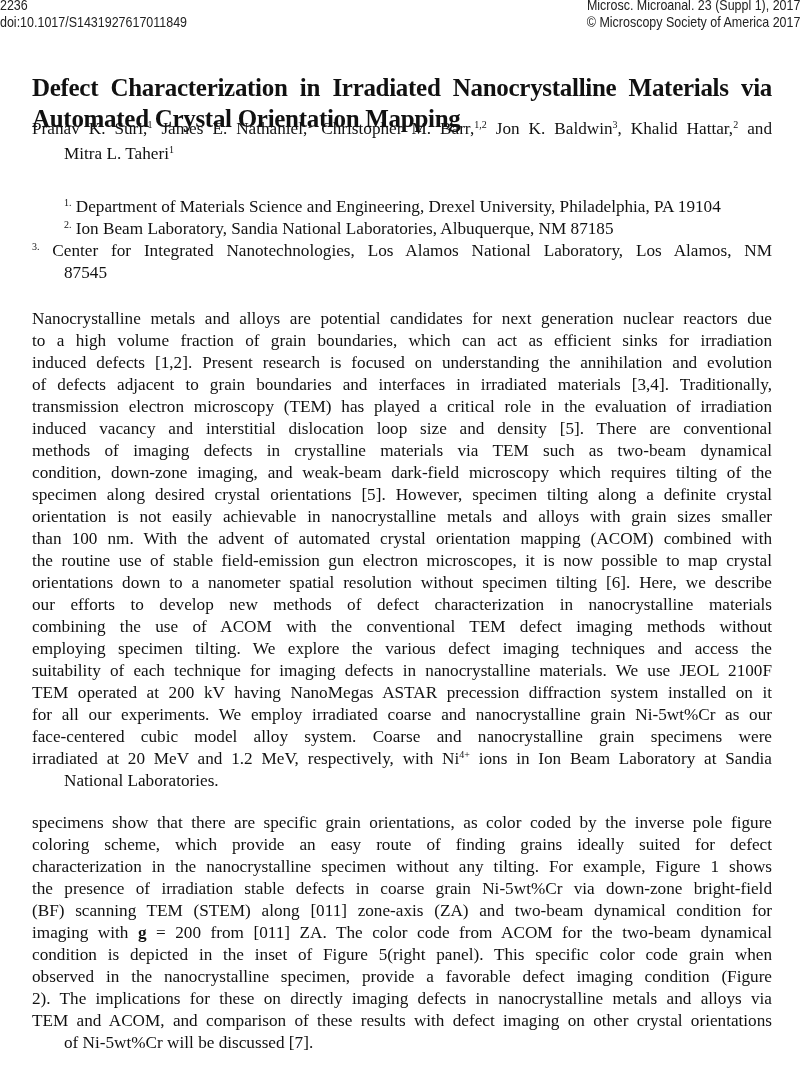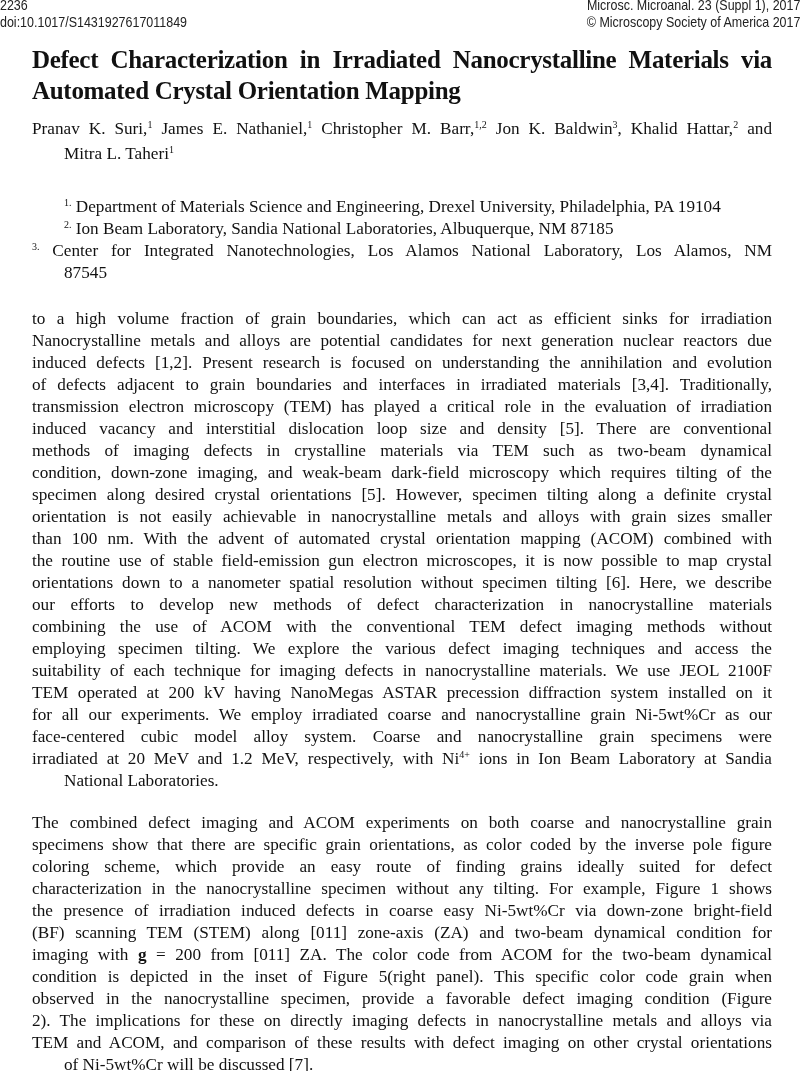--- a/index.html
+++ b/index.html
@@ -1,21 +1,21 @@
 <!DOCTYPE html>
 <html><head>
 <meta charset="utf-8">
 <style>
   html, body { margin: 0; padding: 0; background: #ffffff; }
   body { width: 800px; height: 1071px; overflow: hidden; position: relative; color: #111; }
   .hdr { position: absolute; font-family: "Liberation Sans", sans-serif; font-size: 14.5px; line-height: 17px; color: #222; transform: scaleX(0.86); }
   .hdr-left { left: 0; top: -3px; transform-origin: left top; }
   .hdr-right { right: 0; top: -3px; text-align: right; transform-origin: right top; }
   .serif { font-family: "Liberation Serif", serif; }
-  .title { position: absolute; left: 32px; width: 740px; top: 44px; font-size: 25px; line-height: 31px; font-weight: bold; text-align: justify; text-align-last: left; letter-spacing: -0.3px; }
+  .title { position: absolute; left: 32px; width: 740px; top: 72px; font-size: 25px; line-height: 31px; font-weight: bold; text-align: justify; text-align-last: left; letter-spacing: -0.3px; }
   .title .line { display: block; text-align: justify; text-align-last: justify; }
   .title .line.last { text-align-last: left; }
   .block { position: absolute; left: 32px; width: 740px; font-size: 17.2px; line-height: 22px; }
   .line { display: block; text-align: justify; text-align-last: justify; white-space: nowrap; }
   .line.nj { text-align-last: left; margin-left: 32px; }
   sup { font-size: 10px; line-height: 0; vertical-align: 6px; }
   .authors { top: 116px; line-height: 25px; }
   .affils { top: 196px; line-height: 22px; }
   .p1 { top: 308px; }
   .p2 { top: 812px; }
@@ -44,22 +44,22 @@
 </div>
 
 <div class="block serif affils">
   <span class="line nj"><sup>1.</sup> <span>Department of Materials Science and Engineering, Drexel University, Philadelphia, PA 19104</span></span>
   <span class="line nj"><sup>2.</sup> <span>Ion Beam Laboratory, Sandia National Laboratories, Albuquerque, NM 87185</span></span>
   <span class="line"><sup>3.</sup> <span>Center for Integrated Nanotechnologies, Los Alamos National Laboratory, Los Alamos, NM</span></span>
   <span class="line nj">87545</span>
 </div>
 
 <div class="block serif p1">
+  <span class="line">Nanocrystalline metals and alloys are potential candidates for next generation nuclear reactors due</span>
   <span class="line">to a high volume fraction of grain boundaries, which can act as efficient sinks for irradiation</span>
-  <span class="line">Nanocrystalline metals and alloys are potential candidates for next generation nuclear reactors due</span>
   <span class="line">induced defects [1,2].  Present research is focused on understanding the annihilation and evolution</span>
   <span class="line">of defects adjacent to grain boundaries and interfaces in irradiated materials [3,4].  Traditionally,</span>
   <span class="line">transmission electron microscopy (TEM) has played a critical role in the evaluation of irradiation</span>
   <span class="line">induced vacancy and interstitial dislocation loop size and density [5].  There are conventional</span>
   <span class="line">methods of imaging defects in crystalline materials via TEM such as two-beam dynamical</span>
   <span class="line">condition, down-zone imaging, and weak-beam dark-field microscopy which requires tilting of the</span>
   <span class="line">specimen along desired crystal orientations [5].  However, specimen tilting along a definite crystal</span>
   <span class="line">orientation is not easily achievable in nanocrystalline metals and alloys with grain sizes smaller</span>
   <span class="line">than 100 nm.  With the advent of automated crystal orientation mapping (ACOM) combined with</span>
   <span class="line">the routine use of stable field-emission gun electron microscopes, it is now possible to map crystal</span>
@@ -69,25 +69,24 @@
   <span class="line">employing specimen tilting.  We explore the various defect imaging techniques and access the</span>
   <span class="line">suitability of each technique for imaging defects in nanocrystalline materials.  We use JEOL 2100F</span>
   <span class="line">TEM operated at 200 kV having NanoMegas ASTAR precession diffraction system installed on it</span>
   <span class="line">for all our experiments.  We employ irradiated coarse and nanocrystalline grain Ni-5wt%Cr as our</span>
   <span class="line">face-centered cubic model alloy system.  Coarse and nanocrystalline grain specimens were</span>
   <span class="line"><span>irradiated at 20 MeV and 1.2 MeV, respectively, with Ni</span><sup>4+</sup><span> ions in Ion Beam Laboratory at Sandia</span></span>
   <span class="line nj">National Laboratories.</span>
 </div>
 
 <div class="block serif p2">
-  <span class="line">The combined defect imaging and ACOM experiments on both coarse and nanocrystalline grain</span>
   <span class="line">specimens show that there are specific grain orientations, as color coded by the inverse pole figure</span>
   <span class="line">coloring scheme, which provide an easy route of finding grains ideally suited for defect</span>
   <span class="line">characterization in the nanocrystalline specimen without any tilting.  For example, Figure 1 shows</span>
-  <span class="line">the presence of irradiation induced defects in coarse easy Ni-5wt%Cr via down-zone bright-field</span>
+  <span class="line">the presence of irradiation stable defects in coarse grain Ni-5wt%Cr via down-zone bright-field</span>
   <span class="line">(BF) scanning TEM (STEM) along [011] zone-axis (ZA) and two-beam dynamical condition for</span>
   <span class="line"><span>imaging with </span><b class="g">g</b><span> = 200 from [011] ZA.  The color code from ACOM for the two-beam dynamical</span></span>
   <span class="line">condition is depicted in the inset of Figure 5(right panel).  This specific color code grain when</span>
   <span class="line">observed in the nanocrystalline specimen, provide a favorable defect imaging condition (Figure</span>
   <span class="line">2).  The implications for these on directly imaging defects in nanocrystalline metals and alloys via</span>
   <span class="line">TEM and ACOM, and comparison of these results with defect imaging on other crystal orientations</span>
   <span class="line nj">of Ni-5wt%Cr will be discussed [7].</span>
 </div>
 
 </body></html>

